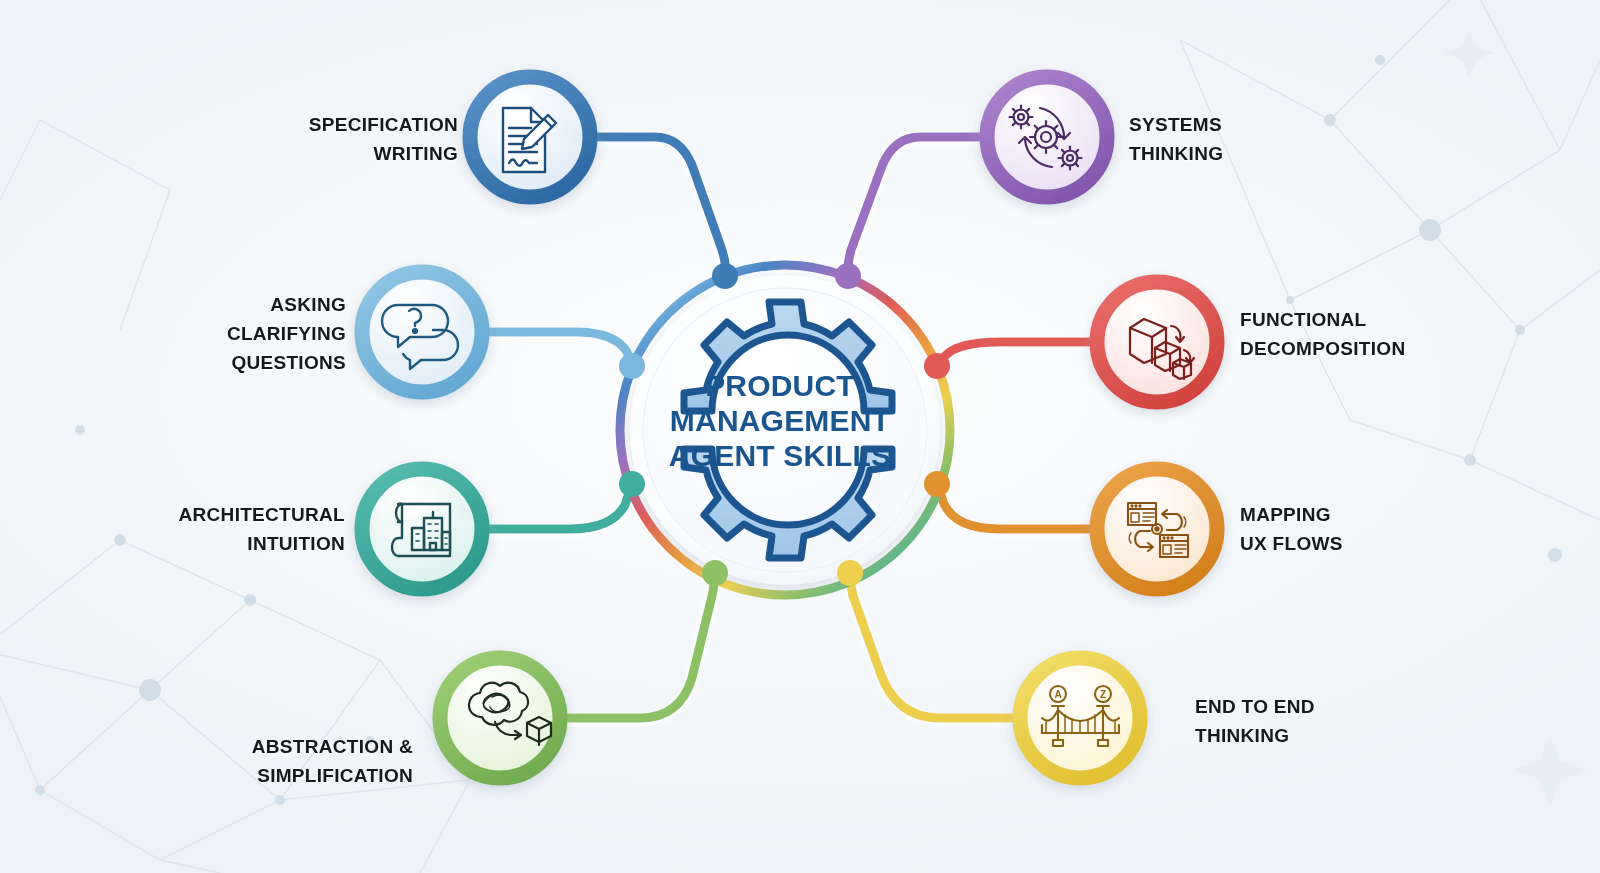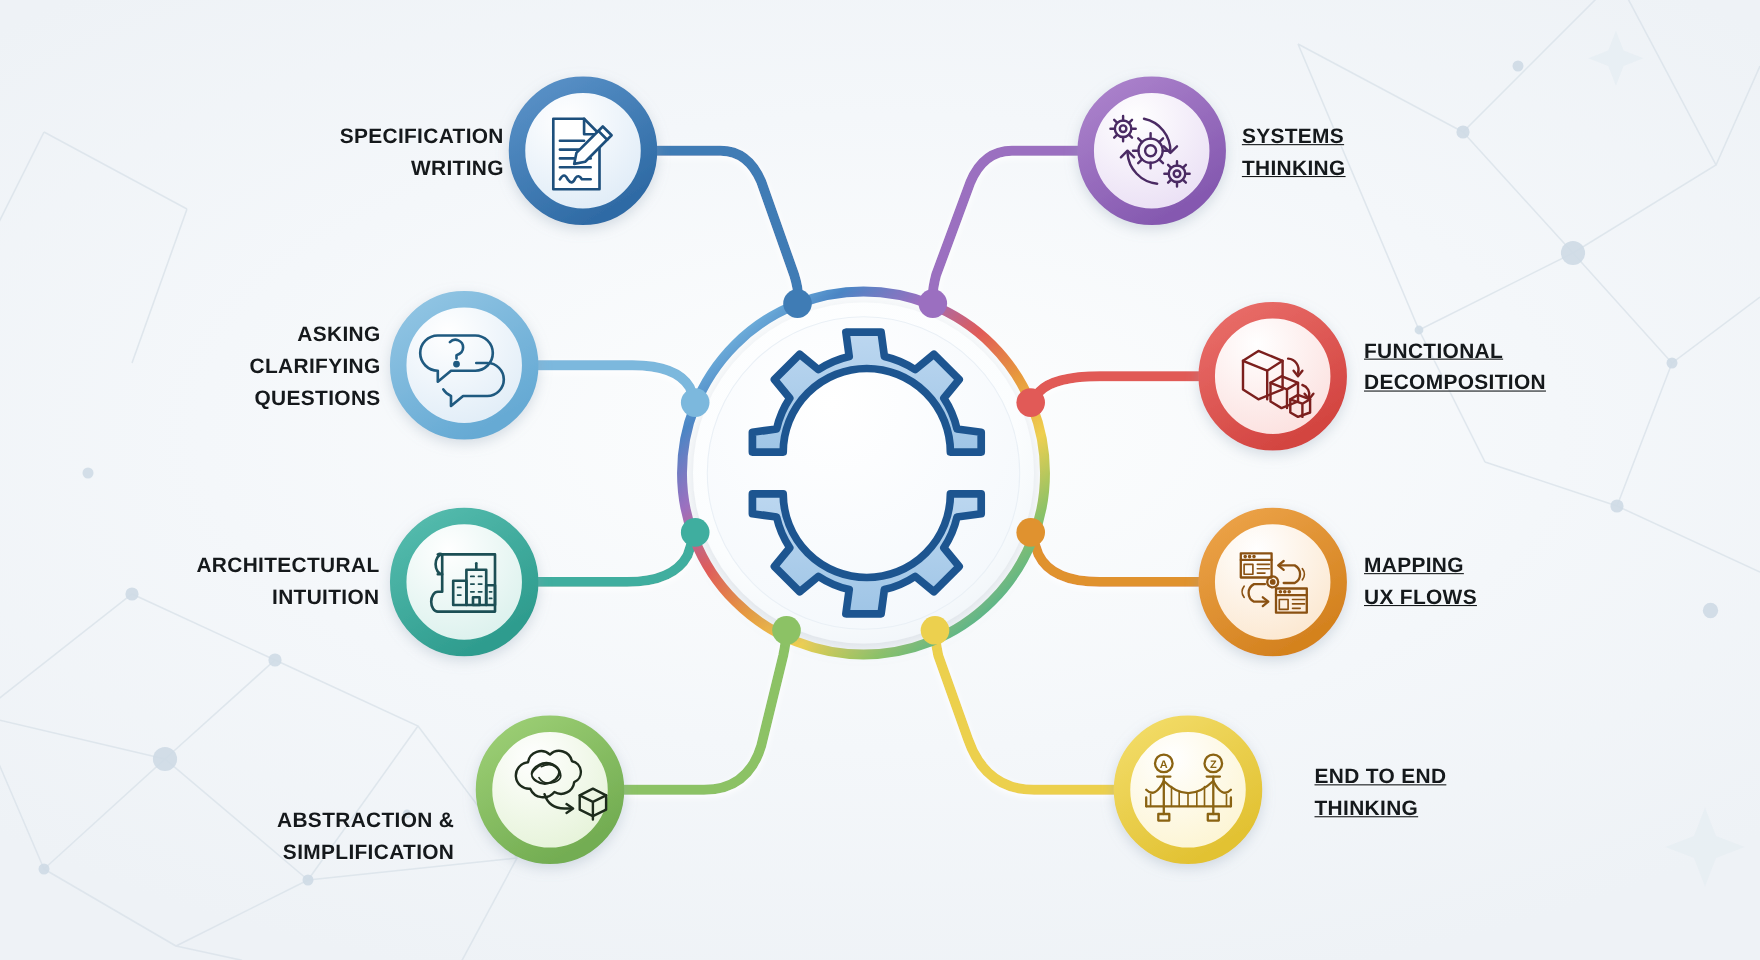--- a/index.html
+++ b/index.html
@@ -21,21 +21,21 @@
     position:absolute;
     font-weight:bold;
     font-size:19px;
     line-height:29px;
     letter-spacing:0.3px;
     color:#15191c;
     text-transform:uppercase;
     white-space:pre-line;
     text-shadow:0 1px 1px rgba(255,255,255,.7);
   }
-  .lbl-right{text-align:left;text-decoration:underline;}
+  .lbl-right{text-align:left;}
   .lbl-left{text-align:right;}
 
   .hub-text{
     position:absolute;
     left:630px;top:368px;width:300px;
     text-align:center;
     font-weight:bold;
     font-size:30px;
     line-height:35px;
     letter-spacing:0.2px;
@@ -391,20 +391,23 @@
         <g stroke-width="1.5">
           <path d="M1065 715 v18 M1072 720 v13 M1080 722 v11 M1088 720 v13 M1095 715 v18"></path>
           <path d="M1046 722 v11 M1115 722 v11"></path>
         </g>
 
         <path d="M1042 725 v8 M1119 725 v8"></path>
       </g>
     </g>
   </svg>
 
+  <div class="hub-text">PRODUCT
+MANAGEMENT
+AGENT SKILLS</div>
 
   <div class="node-label lbl-left" style="left:258px;top:110px;width:200px;">SPECIFICATION
 WRITING</div>
 
   <div class="node-label lbl-left" style="left:130px;top:500px;width:215px;">ARCHITECTURAL
 INTUITION</div>
 
   <div class="node-label lbl-left" style="left:190px;top:290px;width:156px;">ASKING
 CLARIFYING
 QUESTIONS</div>

